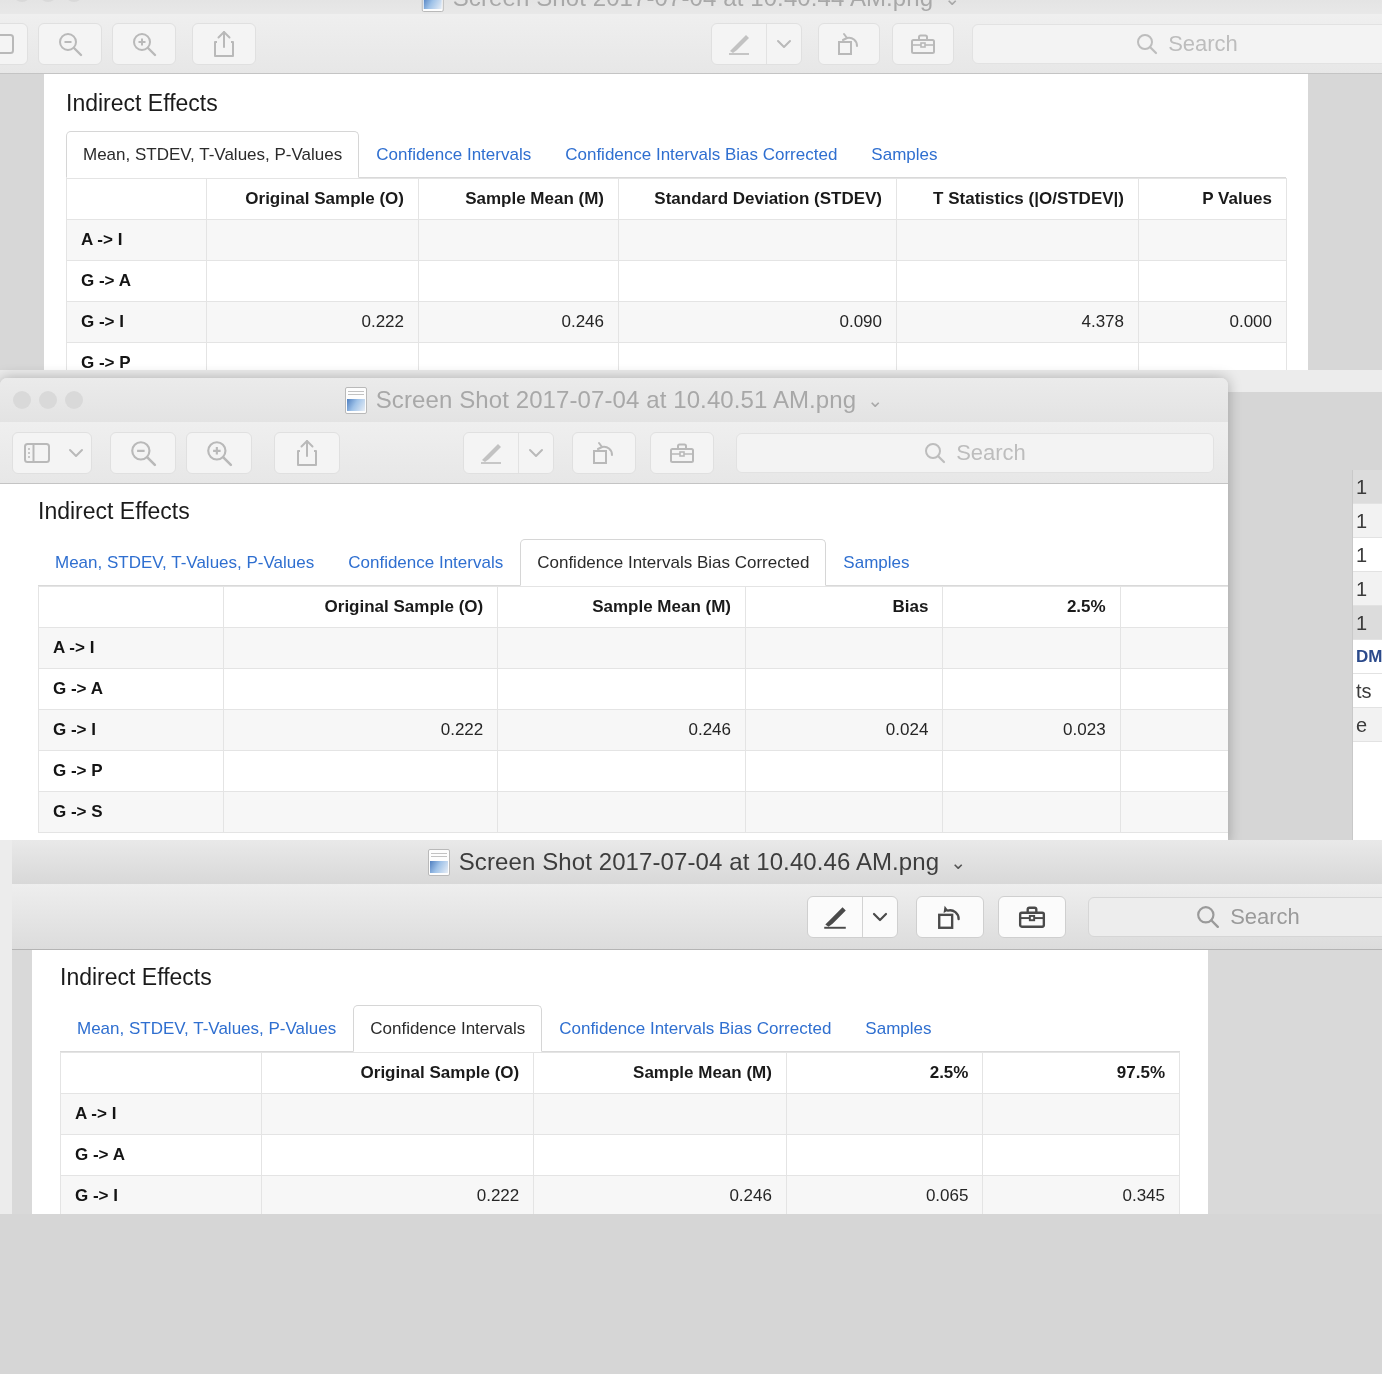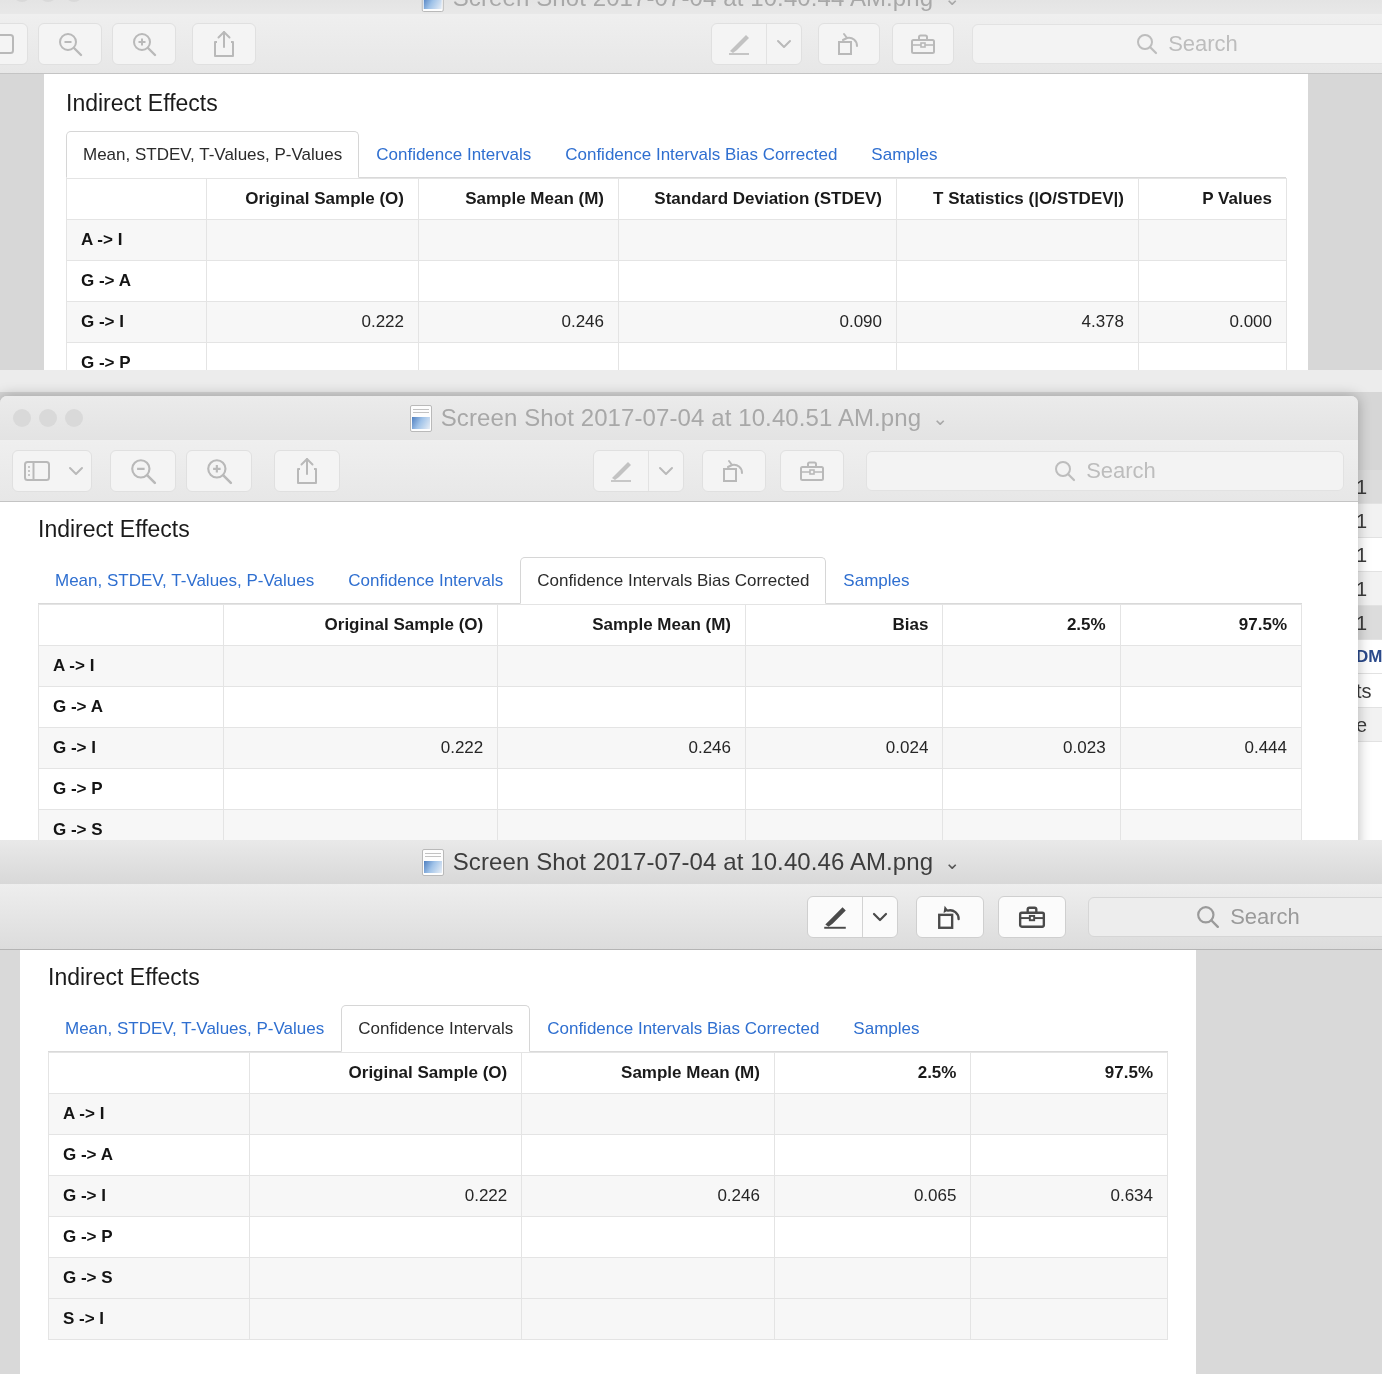--- a/index.html
+++ b/index.html
@@ -152,22 +152,22 @@
     font-weight: bold; color: #1a1a1a; text-align: right; vertical-align: middle;
     background: #fff;
   }
   table.grid th.rowhead-blank { border-right: 1px solid #e4e4e4; }
   table.grid td { text-align: right; color: #262626; background: #fff; }
   table.grid td.rowlabel { text-align: left; font-weight: bold; color: #141414; }
   table.grid tr.odd td { background: #f7f7f7; }
 
   
   #win-top   { left: 0; top: 0; width: 1382px; height: 392px; }
-  #win-mid   { left: 0; top: 396px; width: 1358px; height: 466px; }
-  #win-bot   { left: 0; top: 840px; width: 1382px; height: 534px; }
+  #win-mid   { left: 0; top: 378px; width: 1228px; height: 466px; }
+  #win-bot   { left: 0; top: 840px; width: 1382px; height: 374px; padding-left: 12px; }
 </style>
 </head>
 <body>
 
 <div id="root">
 
   <div class="bg-desk"></div>
 
   <div class="bg-win-frag">
     <div class="bg-frag-row dk">1</div>
@@ -605,21 +605,21 @@
                   <td></td>
                   <td></td>
                   <td></td>
                   <td></td>
                 </tr>
                 <tr class="odd">
                   <td class="rowlabel">G -&gt; I</td>
                   <td>0.222</td>
                   <td>0.246</td>
                   <td>0.065</td>
-                  <td>0.634</td>
+                  <td>0.345</td>
                 </tr>
                 <tr>
                   <td class="rowlabel">G -&gt; P</td>
                   <td></td>
                   <td></td>
                   <td></td>
                   <td></td>
                 </tr>
                 <tr class="odd">
                   <td class="rowlabel">G -&gt; S</td>

